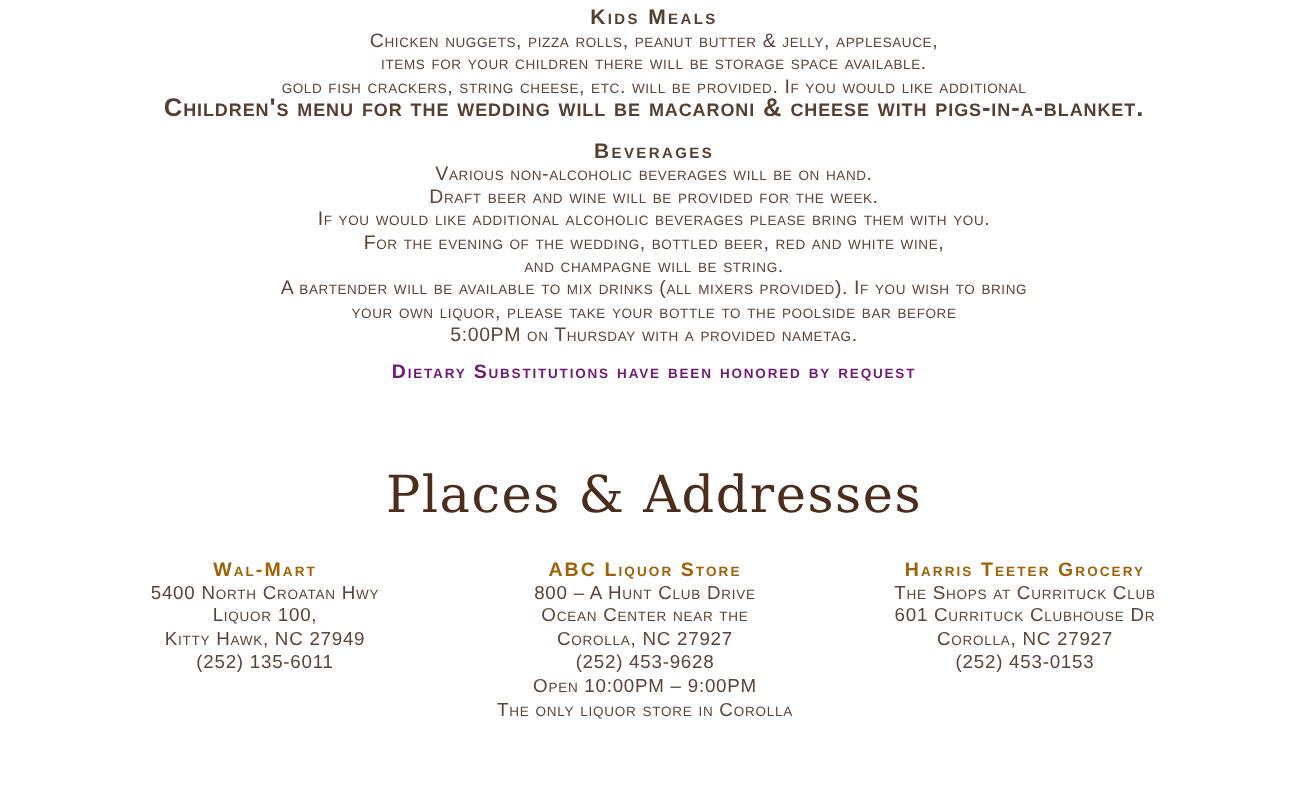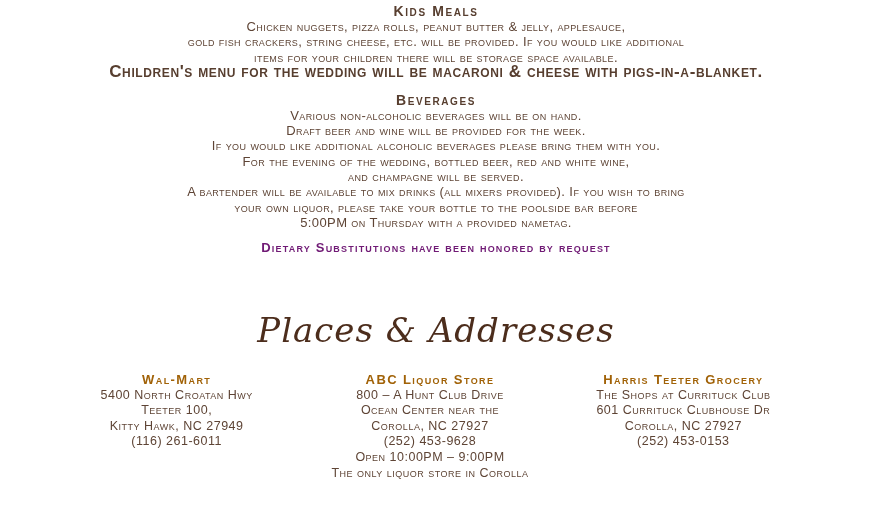--- a/index.html
+++ b/index.html
@@ -44,21 +44,20 @@
   .dietary {
     margin-top: 10px;
     font-size: 13px;
     font-weight: bold;
     letter-spacing: 1.2px;
     color: #701a75;
   }
   .script-title {
     margin-top: 46px;
     font-family: "DejaVu Serif", serif;
-    font-style: italic;
     font-weight: normal;
     font-size: 34px;
     line-height: 56px;
     color: #4c2d1c;
     letter-spacing: 1px;
     white-space: nowrap;
   }
   .columns {
     margin-top: 14px;
     margin-left: 50px;
@@ -87,49 +86,49 @@
   }
 </style>
 </head>
 <body>
 
 <div class="page">
 
   <section class="kids-meals-section">
     <h2 class="heading">Kids Meals</h2>
     <p class="line">Chicken nuggets, pizza rolls, peanut butter &amp; jelly, applesauce,</p>
+    <p class="line">items for your children there will be storage space available.</p>
     <p class="line">gold fish crackers, string cheese, etc. will be provided. If you would like additional</p>
-    <p class="line">items for your children there will be storage space available.</p>
     <p class="line note">Children's menu for the wedding will be macaroni &amp; cheese with pigs-in-a-blanket.</p>
   </section>
 
   <section class="beverages-section">
     <h2 class="heading">Beverages</h2>
     <p class="line">Various non-alcoholic beverages will be on hand.</p>
     <p class="line">Draft beer and wine will be provided for the week.</p>
     <p class="line">If you would like additional alcoholic beverages please bring them with you.</p>
     <p class="line">For the evening of the wedding, bottled beer, red and white wine,</p>
-    <p class="line">and champagne will be served.</p>
+    <p class="line">and champagne will be string.</p>
     <p class="line">A bartender will be available to mix drinks (all mixers provided). If you wish to bring</p>
     <p class="line">your own liquor, please take your bottle to the poolside bar before</p>
     <p class="line">5:00PM on Thursday with a provided nametag.</p>
   </section>
 
   <p class="line dietary">Dietary Substitutions have been honored by request</p>
 
   <h1 class="script-title">Places &amp; Addresses</h1>
 
   <div class="columns">
 
     <div class="col">
       <h3 class="col-heading">Wal-Mart</h3>
       <p class="line">5400 North Croatan Hwy</p>
-      <p class="line">Teeter 100,</p>
+      <p class="line">Liquor 100,</p>
       <p class="line">Kitty Hawk, NC 27949</p>
-      <p class="line">(116) 261-6011</p>
+      <p class="line">(252) 135-6011</p>
     </div>
 
     <div class="col">
       <h3 class="col-heading">ABC Liquor Store</h3>
       <p class="line">800 – A Hunt Club Drive</p>
       <p class="line">Ocean Center near the</p>
       <p class="line">Corolla, NC 27927</p>
       <p class="line">(252) 453-9628</p>
       <p class="line">Open 10:00PM – 9:00PM</p>
       <p class="line">The only liquor store in Corolla</p>

